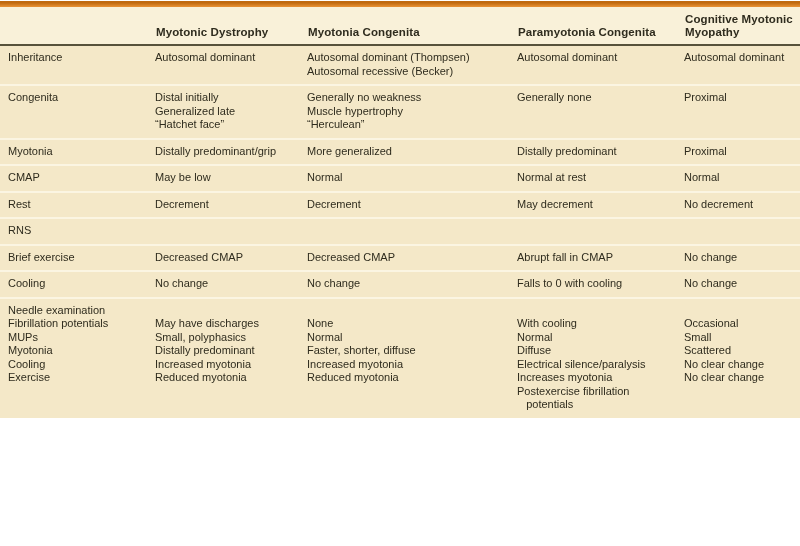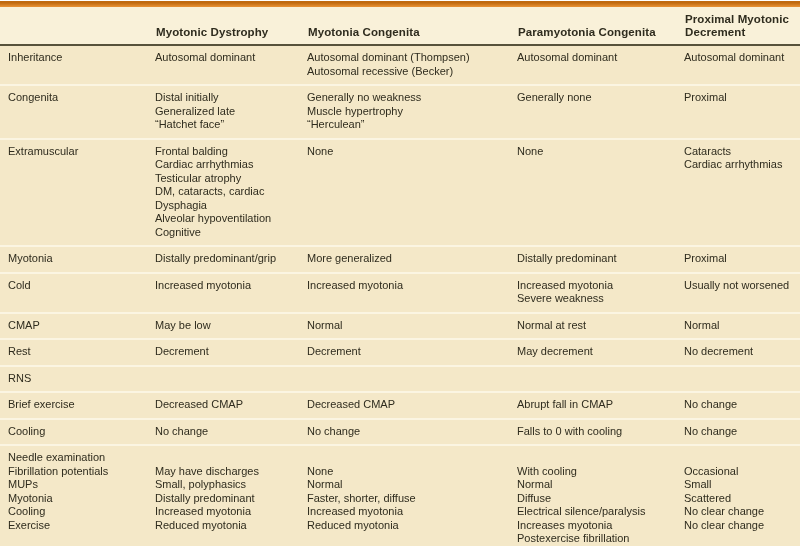--- a/index.html
+++ b/index.html
@@ -73,21 +73,21 @@
         <col class="c2">
         <col class="c3">
         <col class="c4">
     </colgroup>
     <thead>
       <tr>
         <th></th>
         <th>Myotonic Dystrophy</th>
         <th>Myotonia Congenita</th>
         <th>Paramyotonia Congenita</th>
-        <th>Proximal Myotonic Decrement</th>
+        <th>Cognitive Myotonic Myopathy</th>
       </tr>
     </thead>
     <tbody>
       <tr class="first">
         <td class="lbl">Inheritance</td>
         <td>Autosomal dominant</td>
         <td>Autosomal dominant (Thompsen)
 Autosomal recessive (Becker)</td>
         <td>Autosomal dominant</td>
         <td>Autosomal dominant</td>
@@ -97,47 +97,25 @@
         <td>Distal initially
 Generalized late
 “Hatchet face”</td>
         <td>Generally no weakness
 Muscle hypertrophy
 “Herculean”</td>
         <td>Generally none</td>
         <td>Proximal</td>
       </tr>
       <tr>
-        <td class="lbl">Extramuscular</td>
-        <td>Frontal balding
-Cardiac arrhythmias
-Testicular atrophy
-DM, cataracts, cardiac
-Dysphagia
-Alveolar hypoventilation
-Cognitive</td>
-        <td>None</td>
-        <td>None</td>
-        <td>Cataracts
-Cardiac arrhythmias</td>
-      </tr>
-      <tr>
         <td class="lbl">Myotonia</td>
         <td>Distally predominant/grip</td>
         <td>More generalized</td>
         <td>Distally predominant</td>
         <td>Proximal</td>
-      </tr>
-      <tr>
-        <td class="lbl">Cold</td>
-        <td>Increased myotonia</td>
-        <td>Increased myotonia</td>
-        <td>Increased myotonia
-Severe weakness</td>
-        <td>Usually not worsened</td>
       </tr>
       <tr>
         <td class="lbl">CMAP</td>
         <td>May be low</td>
         <td>Normal</td>
         <td>Normal at rest</td>
         <td>Normal</td>
       </tr>
       <tr>
         <td class="lbl">Rest</td>

